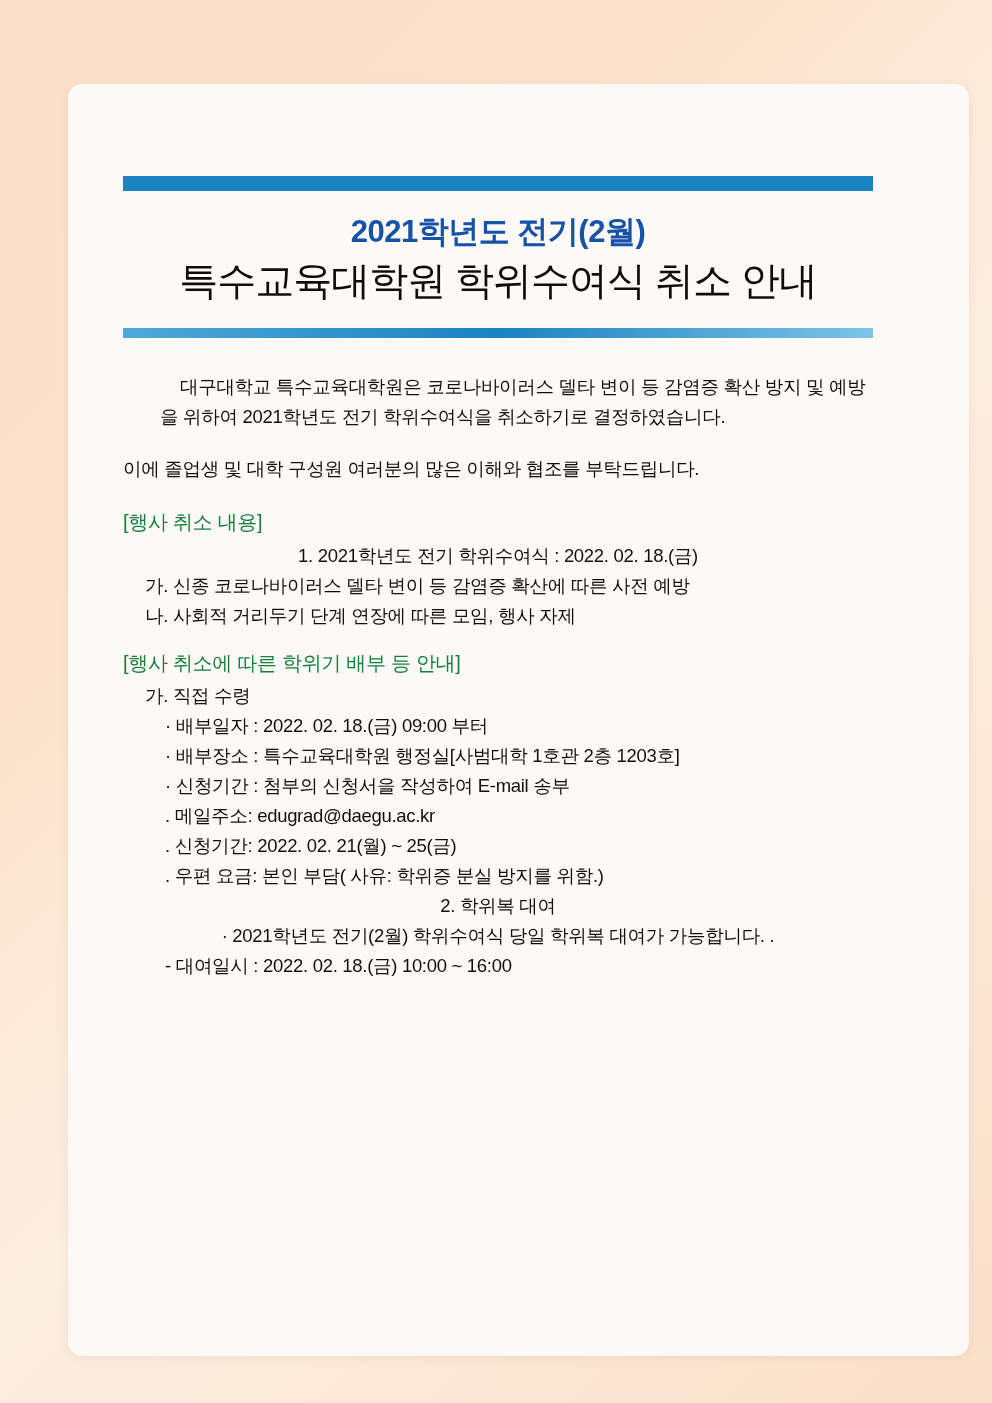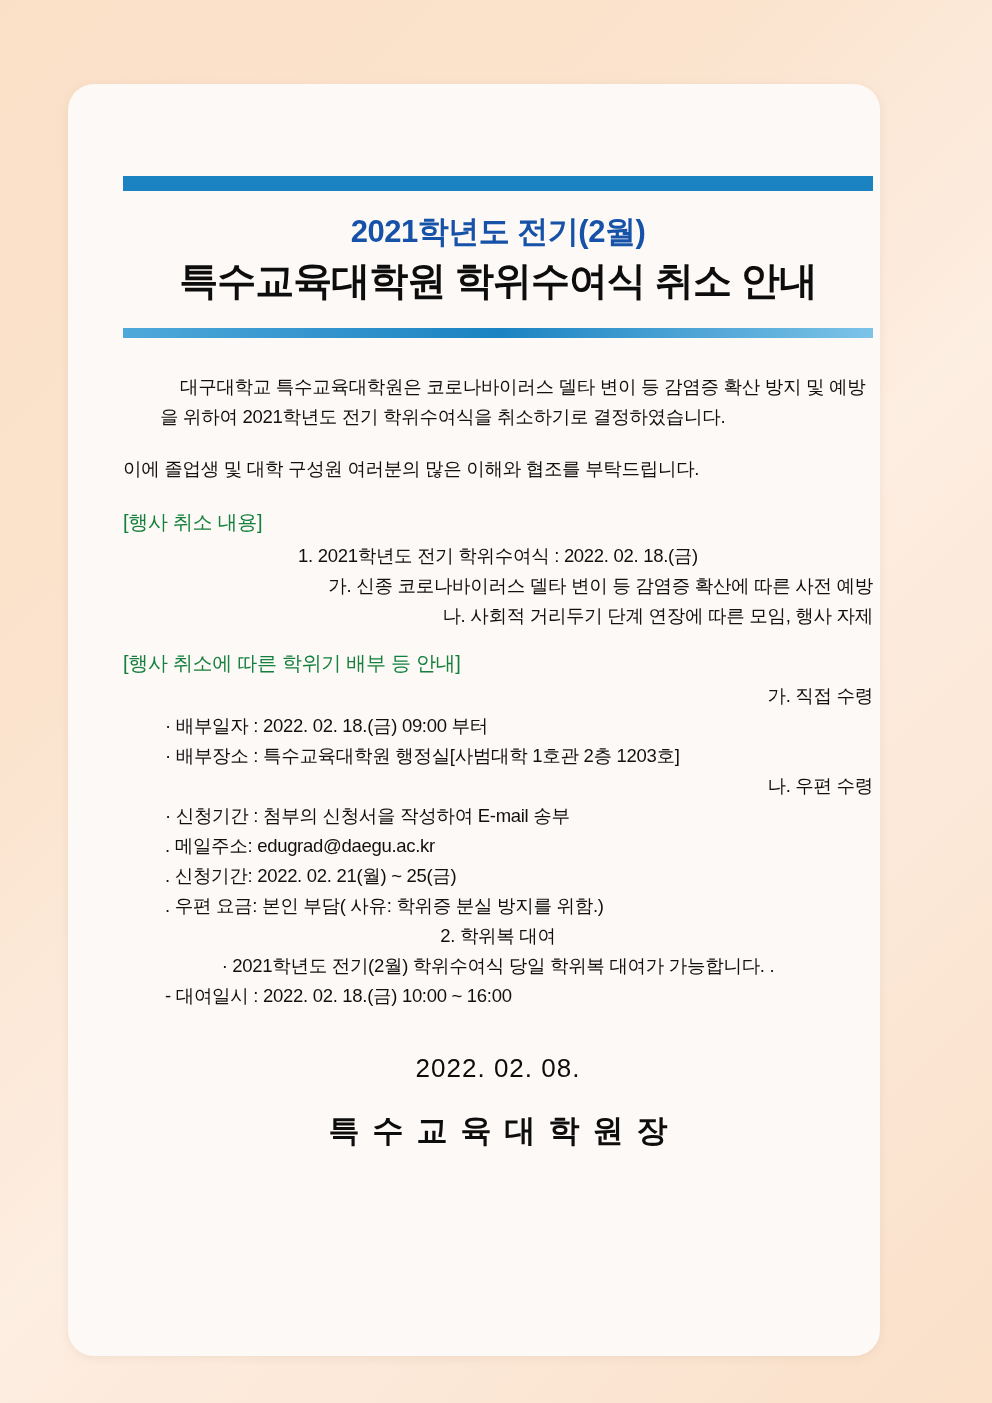--- a/index.html
+++ b/index.html
@@ -10,24 +10,24 @@
     width: 992px;
     height: 1403px;
     font-family: "Liberation Sans", sans-serif;
     background: linear-gradient(135deg, #fbe0c8 0%, #fbe3cd 30%, #fdeee2 55%, #fae0c9 100%);
     overflow: hidden;
   }
   .page {
     position: absolute;
     left: 68px;
     top: 84px;
-    width: 812px;
+    width: 901px;
     height: 1272px;
     background: #fdf9f6;
-    border-radius: 26px;
+    border-radius: 14px;
     box-shadow: 0 2px 10px rgba(160,120,90,0.12);
   }
   .inner {
     position: absolute;
     left: 55px;
     top: 92px;
     width: 750px;
   }
   .top-bar {
     height: 15px;
@@ -42,21 +42,21 @@
   .title-line1 {
     color: #1552a8;
     font-size: 31px;
     font-weight: bold;
     letter-spacing: -0.5px;
     line-height: 1.25;
   }
   .title-line2 {
     color: #0d0d0d;
     font-size: 39px;
-    font-weight: bold;
+    font-weight: normal;
     letter-spacing: -1px;
     line-height: 1.3;
     margin-top: 4px;
   }
   .bottom-bar {
     height: 10px;
     width: 750px;
     background: linear-gradient(90deg, #4fa8da 0%, #1b83c2 50%, #7cc3e8 100%);
     margin-top: 12px;
   }
@@ -75,21 +75,21 @@
     margin-left: 37px;
   }
   .spacer-sm { height: 22px; }
   .spacer-xs { height: 16px; }
   .section-head {
     color: #15803d;
     font-size: 20px;
     margin-bottom: 2px;
   }
   .l1 { padding-left: 0px; text-align: center; }
-  .l2 { padding-left: 22px; text-align: right; }
+  .l2 { padding-left: 22px; }
   .l3 { padding-left: 42px; }
   .signature {
     margin-top: 42px;
     text-align: center;
   }
   .sig-date {
     font-size: 26px;
     color: #0d0d0d;
     letter-spacing: 1px;
   }
@@ -131,30 +131,25 @@
       <div class="para l1">1. 2021학년도 전기 학위수여식 : 2022. 02. 18.(금)</div>
       <div class="para l2">가. 신종 코로나바이러스 델타 변이 등 감염증 확산에 따른 사전 예방</div>
       <div class="para l2">나. 사회적 거리두기 단계 연장에 따른 모임, 행사 자제</div>
 
       <div class="spacer-xs"></div>
 
       <div class="section-head">[행사 취소에 따른 학위기 배부 등 안내]</div>
       <div class="para l2">가. 직접 수령</div>
       <div class="para l3">· 배부일자 : 2022. 02. 18.(금) 09:00 부터</div>
       <div class="para l3">· 배부장소 : 특수교육대학원 행정실[사범대학 1호관 2층 1203호]</div>
-      <div class="para l2">나. 우편 수령</div>
       <div class="para l3">· 신청기간 : 첨부의 신청서을 작성하여 E-mail 송부</div>
       <div class="para l3">. 메일주소: edugrad@daegu.ac.kr</div>
       <div class="para l3">. 신청기간: 2022. 02. 21(월) ~ 25(금)</div>
       <div class="para l3">. 우편 요금: 본인 부담( 사유: 학위증 분실 방지를 위함.)</div>
       <div class="para l1">2. 학위복 대여</div>
       <div class="para l1">· 2021학년도 전기(2월) 학위수여식 당일 학위복 대여가 가능합니다. .</div>
       <div class="para l3">- 대여일시 : 2022. 02. 18.(금) 10:00 ~ 16:00</div>
 
     </div>
 
-    <div class="signature">
-      <div class="sig-date">2022. 02. 08.</div>
-      <div class="sig-name">특수교육대학원장</div>
-    </div>
 
   </div>
 </div>
 
 </body></html>

